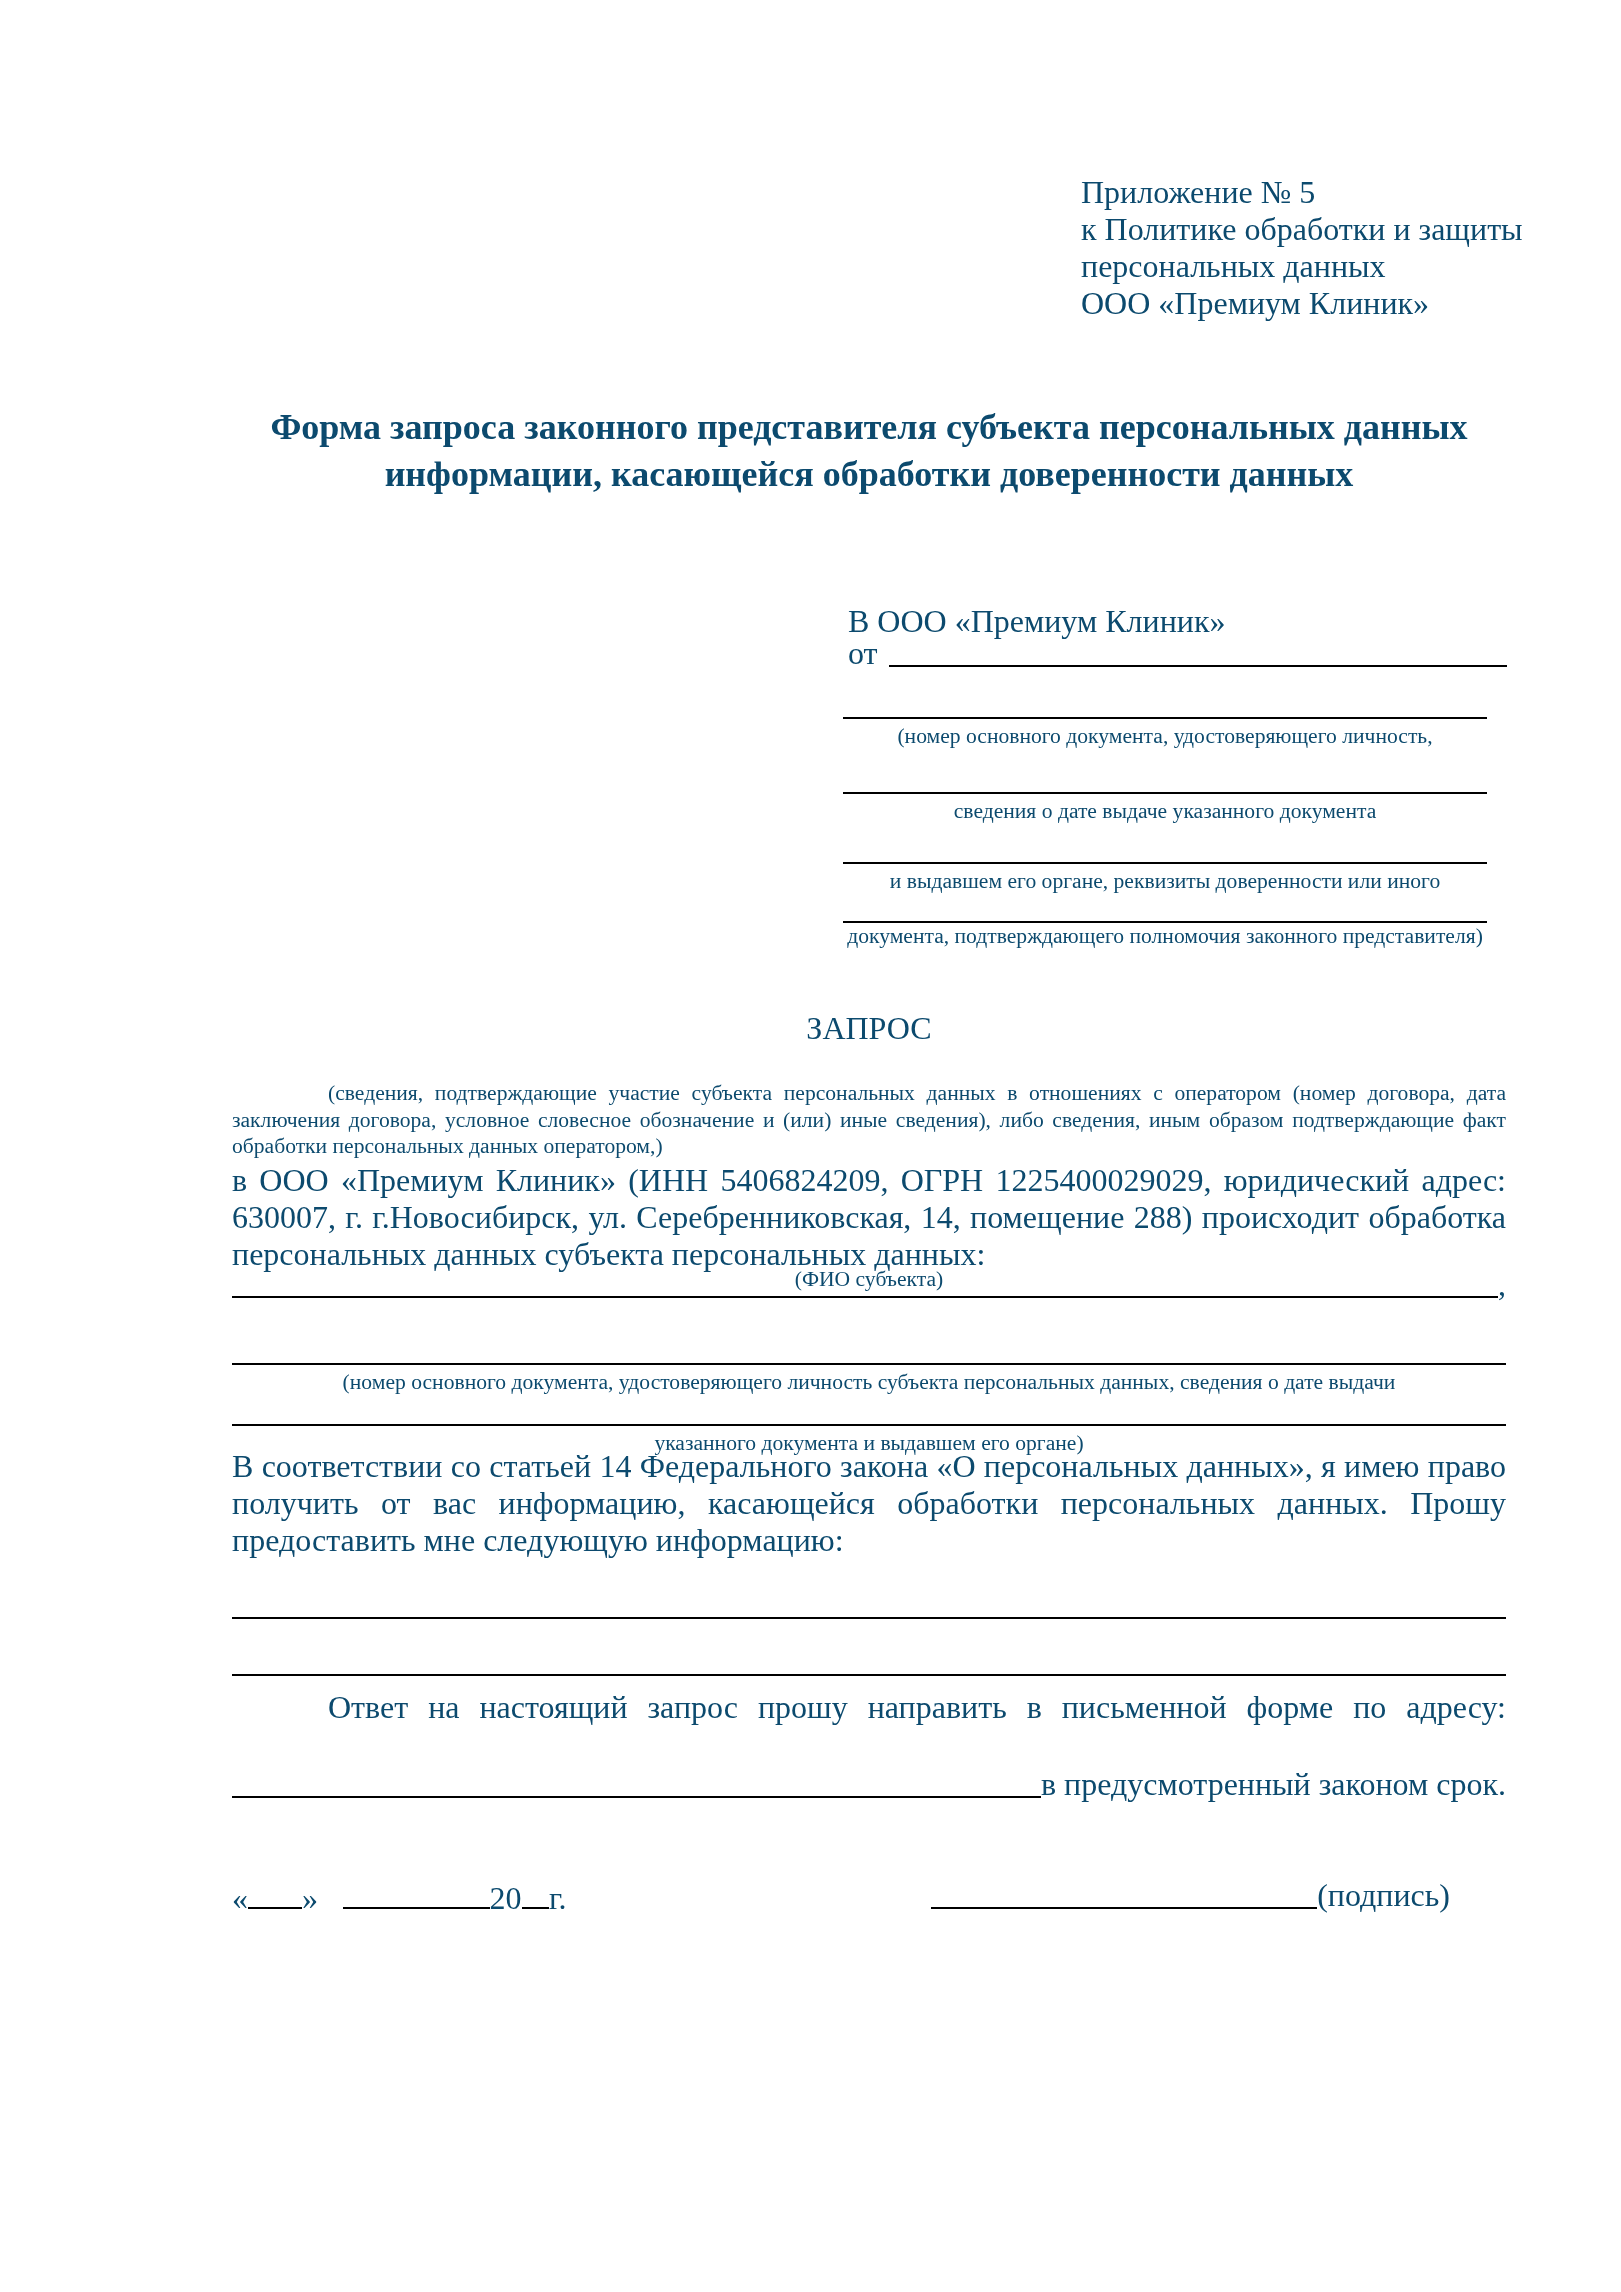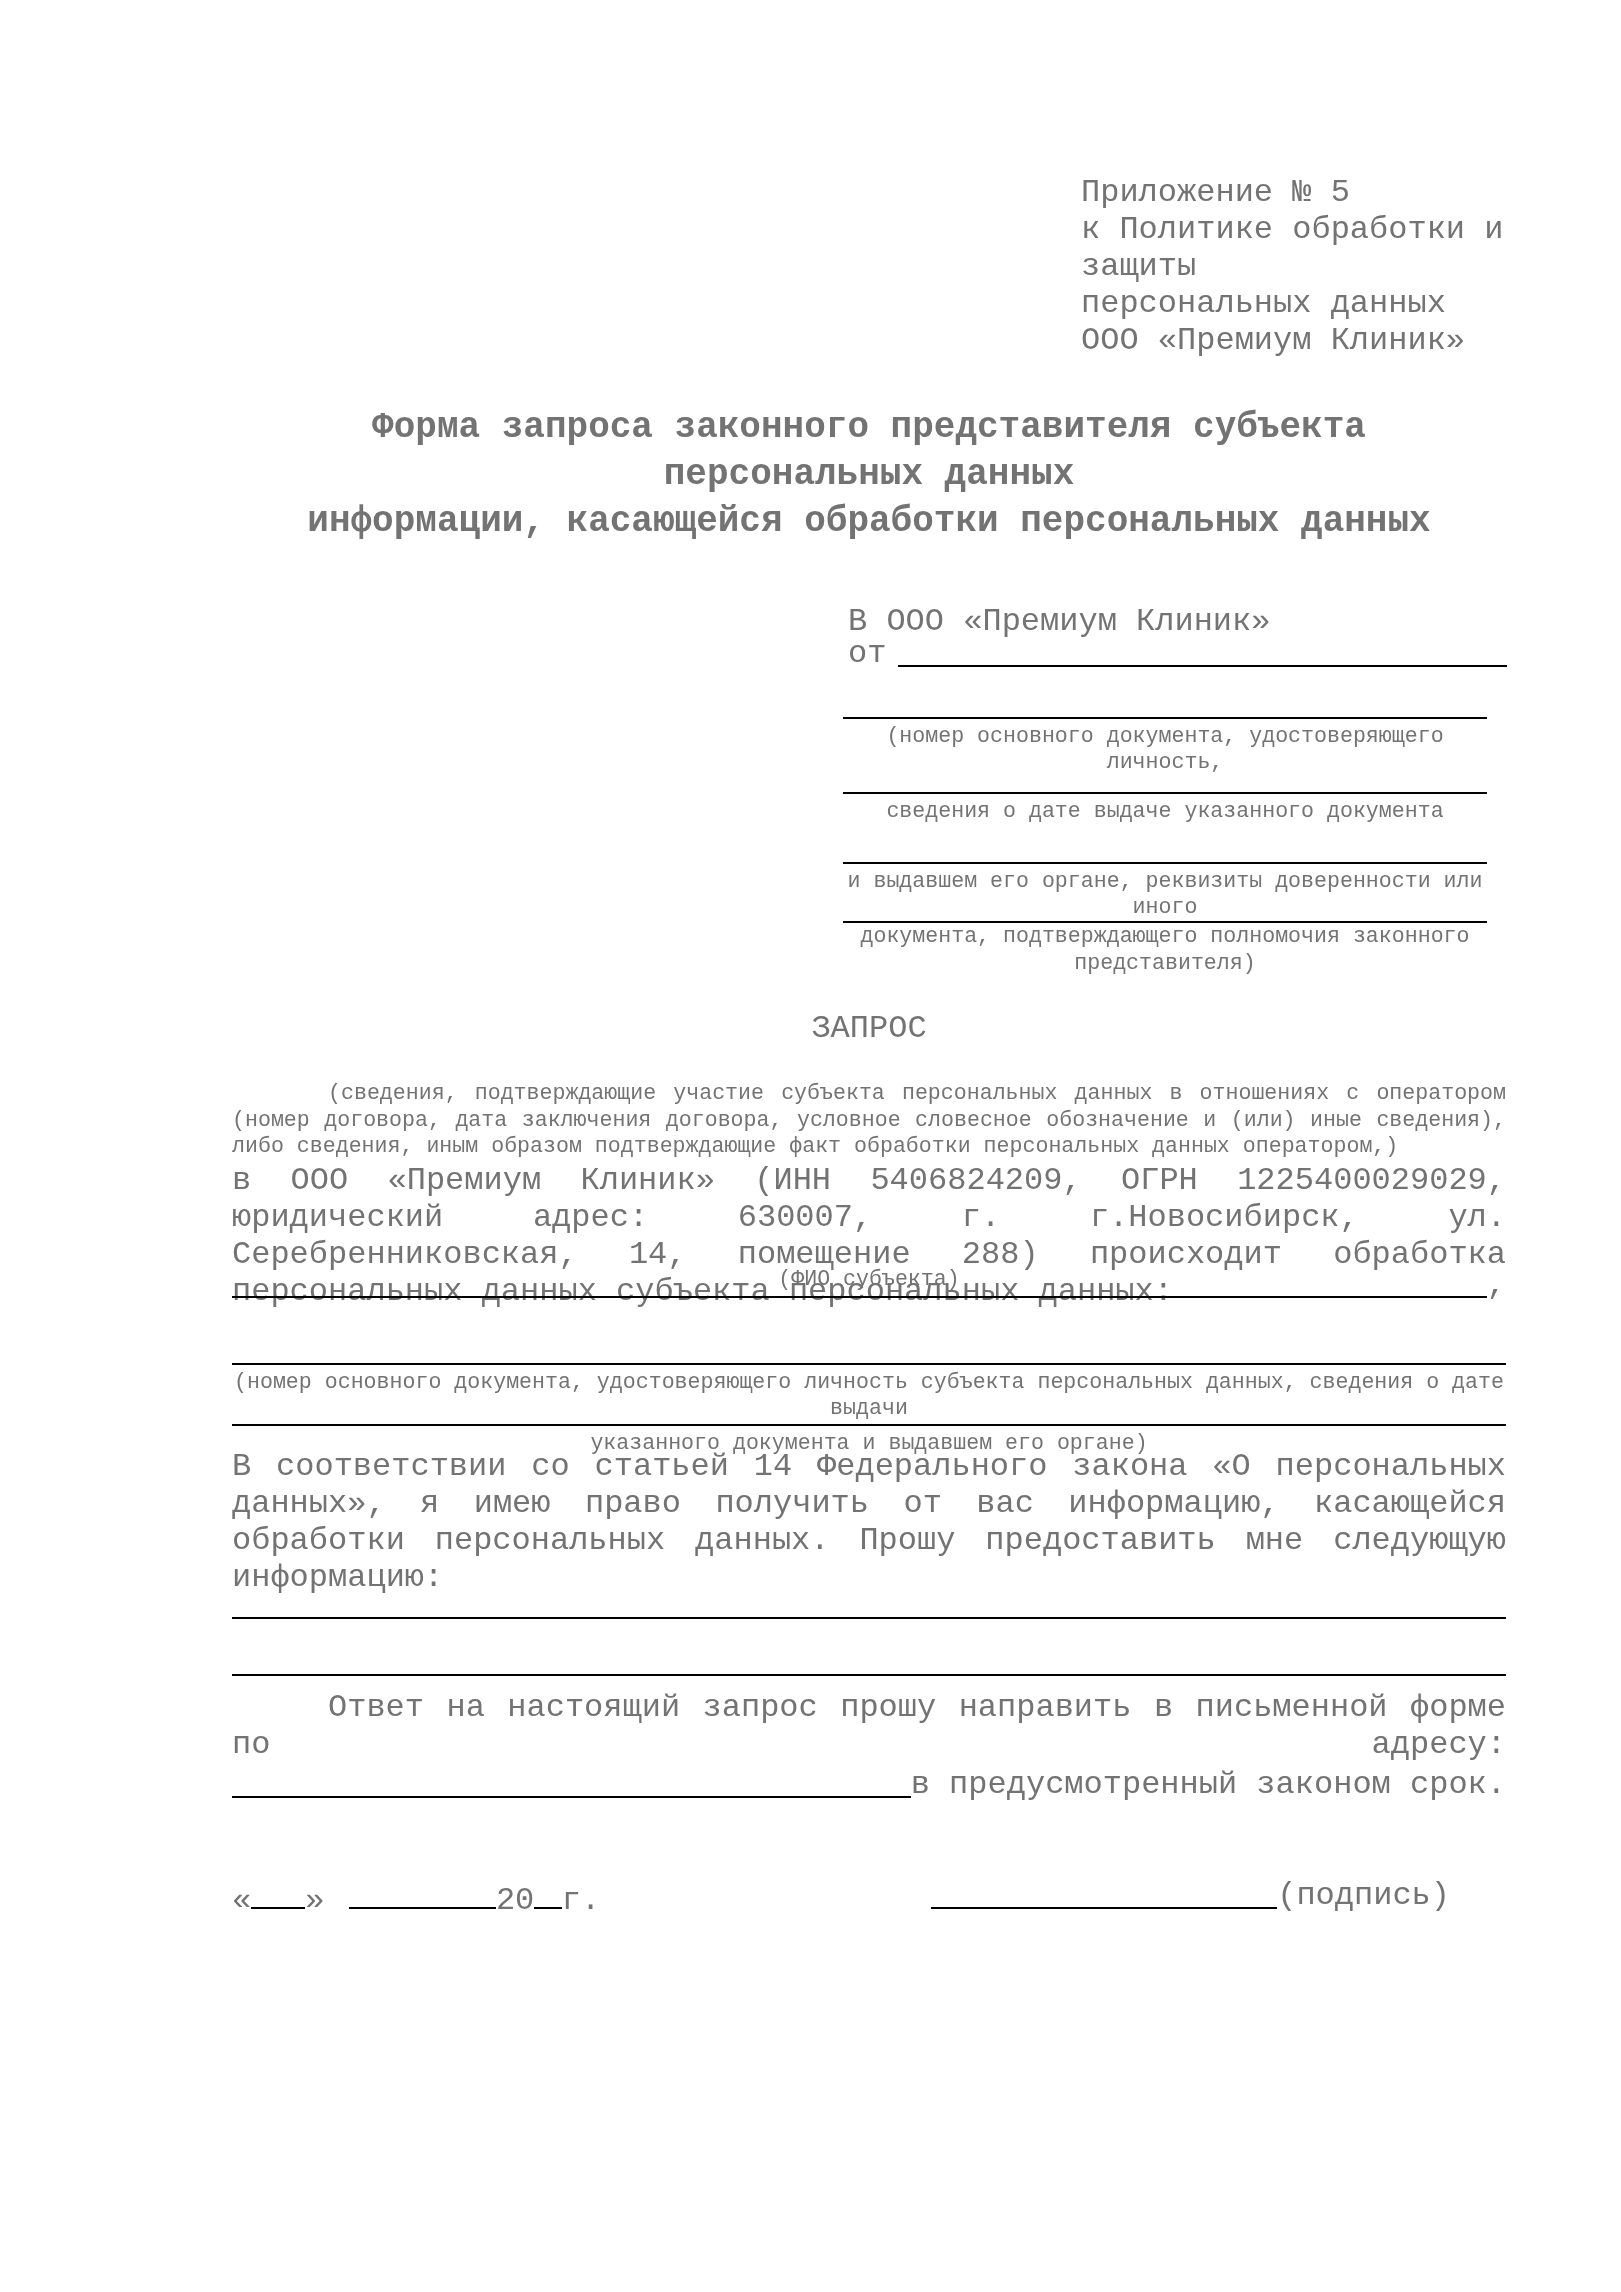--- a/index.html
+++ b/index.html
@@ -2,22 +2,22 @@
 <html><head>
 <meta charset="utf-8">
 <style>
   * { margin:0; padding:0; box-sizing:border-box; }
   html,body { background:#888; }
   .page {
     position:relative;
     width:1621px; height:2293px;
     margin:0 auto;
     background:#ffffff;
-    color:#737373;
-    font-family:Liberation Mono, monospace;
+    color:#0c4a6e;
+    font-family:Liberation Serif, serif;
     overflow:hidden;
   }
   .abs { position:absolute; }
   .body-text { font-size:32px; line-height:37px; }
   .caption { font-size:21.6px; line-height:26.5px; }
   .center { text-align:center; }
   .justify { text-align:justify; }
   .title-text { font-size:36px; line-height:47px; font-weight:bold; text-align:center; }
   .row { display:flex; align-items:stretch; }
   .fill-line { flex:1 1 auto; border-bottom:2.9px solid #000; margin-bottom:4.9px; }
@@ -32,21 +32,21 @@
 
   <div class="abs body-text" style="left:1081px; top:174px;">
     <div>Приложение № 5</div>
     <div>к Политике обработки и защиты</div>
     <div>персональных данных</div>
     <div>ООО «Премиум Клиник»</div>
   </div>
 
   <div class="abs title-text" style="left:232px; top:404px; width:1274px;">
     <div>Форма запроса законного представителя субъекта персональных данных</div>
-    <div>информации, касающейся обработки персональных данных</div>
+    <div>информации, касающейся обработки доверенности данных</div>
   </div>
 
   <div class="abs body-text" style="left:848px; top:603px;">В ООО «Премиум Клиник»</div>
 
   <div class="abs body-text row" style="left:848px; top:635px; width:659px;">
     <span>от</span>
     <span style="width:11.8px;"></span>
     <div class="fill-line"></div>
   </div>
 

